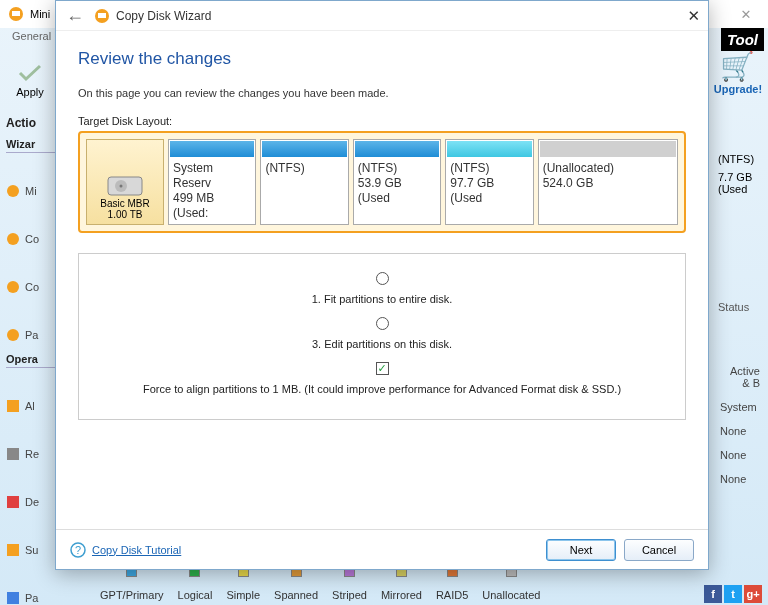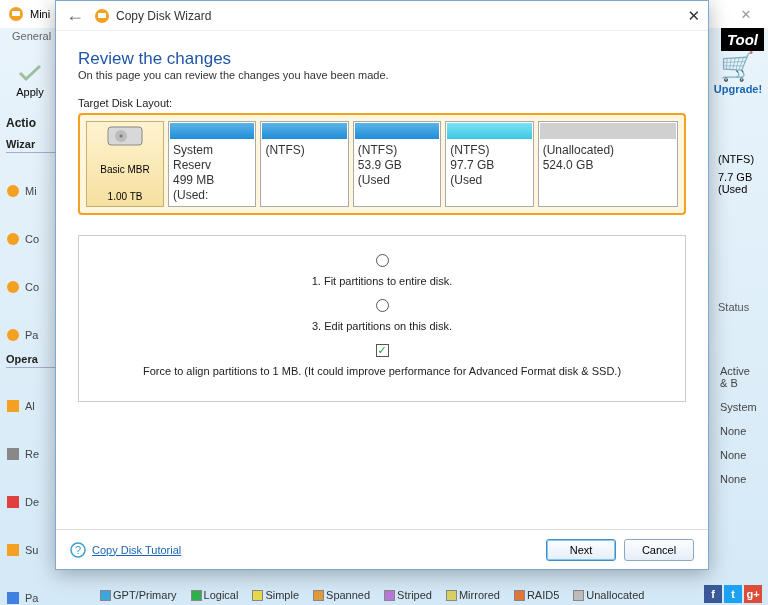--- a/index.html
+++ b/index.html
@@ -27,41 +27,41 @@
   .apply-btn svg { display: block; margin: 0 auto 4px; }
   .section-title { font-weight: bold; font-size: 12px; color: #222; margin: 8px 0 4px 2px; }
   .section-sub { font-weight: bold; font-size: 11px; color: #222; border-bottom: 1px solid #aac; margin: 8px 0 4px 2px; padding-bottom: 2px; }
   .side-item { display: flex; align-items: center; padding: 3px 2px; gap: 5px; color: #444; margin-top: 28px; }
   .side-item .mini-icon { width: 14px; height: 14px; flex-shrink: 0; }
   
   .right-strip { position: absolute; top: 150px; right: 4px; width: 48px; }
   .right-strip div { padding: 3px 2px; font-size: 11px; }
   
   .legend-footer { position: absolute; bottom: 4px; left: 100px; right: 100px; display: flex; gap: 14px; font-size: 11px; color: #333; }
-  .legend-item { display: flex; align-items: center; gap: 2px; }
+  .legend-item { display: flex; align-items: center; gap: 12px; flex-direction: column; }
   .legend-sw { width: 11px; height: 11px; border: 1px solid #888; }
   
   .social-icons { position: absolute; bottom: 2px; right: 6px; display: flex; gap: 2px; }
   .social-icons div { width: 18px; height: 18px; display: flex; align-items: center; justify-content: center; color: #fff; font-size: 11px; font-weight: bold; }
   
   
   .modal { position: absolute; top: 0; left: 55px; width: 654px; height: 570px; background: #fff; border: 1px solid #7fa8cc; box-shadow: 0 4px 20px rgba(0,0,0,0.3); }
   .modal-titlebar { height: 30px; display: flex; align-items: center; padding: 0 10px; position: relative; border-bottom: 1px solid #eee; }
   .modal-titlebar .back { font-size: 18px; color: #666; margin-right: 10px; cursor: pointer; }
   .modal-titlebar .title { color: #333; font-size: 12px; }
   .modal-close { position: absolute; right: 8px; top: 6px; font-size: 15px; color: #333; cursor: pointer; }
   
   .modal-body { padding: 18px 22px 0 22px; }
-  .heading { color: #2156a5; font-size: 17px; font-weight: normal; margin-bottom: 0; }
+  .heading { color: #2156a5; font-size: 17px; font-weight: normal; margin-bottom: 18px; }
   .subtext { color: #333; font-size: 11px; margin-bottom: 16px; }
   
   .section-label { color: #222; font-size: 11px; margin-bottom: 4px; }
   
   .disk-layout { border: 2px solid #f4a020; border-radius: 4px; background: #fff6dd; padding: 6px; display: flex; gap: 4px; margin-bottom: 20px; }
-  .disk-box { border: 1px solid #c8b06e; background: linear-gradient(#fff3d0, #f6e0a0); width: 78px; display: flex; flex-direction: column; align-items: center; justify-content: space-between; padding: 4px; font-size: 10px; text-align: center; }
+  .disk-box { border: 1px solid #c8b06e; background: linear-gradient(#fff3d0, #f6e0a0); width: 78px; display: flex; flex-direction: column; align-items: center; justify-content: flex-end; padding: 4px; font-size: 10px; text-align: center; }
   .disk-box svg { margin-bottom: 2px; }
   .part-box { border: 1px solid #aaa; background: #fff; flex: 1; min-width: 70px; display: flex; flex-direction: column; }
   .part-bar { height: 16px; background: linear-gradient(#5cb4e8, #1f8dd6); margin: 1px; position: relative; }
   .part-bar.unalloc { background: #d0d0d0; }
   .part-bar.light { background: linear-gradient(#7de2f5, #3ec7e2); }
   .part-label { padding: 3px 4px; font-size: 12px; color: #333; line-height: 1.25; }
   
   .copy-options { border: 1px solid #ccc; padding: 12px 14px 18px; }
   .opt-row { display: flex; align-items: center; gap: 8px; padding: 6px 0; font-size: 11px; color: #222; flex-direction: column; }
   .radio { width: 13px; height: 13px; border: 1.5px solid #555; border-radius: 50%; display: inline-flex; align-items: center; justify-content: center; }
@@ -192,21 +192,21 @@
     <div class="section-title" style="margin-top:12px">0 Oper</div>
   </div>
 
   <div class="right-strip">
     <div>(NTFS)</div>
     <div>7.7 GB (Used</div>
     <div style="height:100px"></div>
     <div style="font-weight:normal;color:#555">Status</div>
     <div style="height:40px"></div>
     <div id="rs-rows">
-        <div style="color: rgb(68, 68, 68); padding: 6px 2px;">Active &amp; B</div>
+        <div style="color: rgb(68, 68, 68); padding: 6px 2px; text-align: right;">Active &amp; B</div>
         <div style="color: rgb(68, 68, 68); padding: 6px 2px;">System</div>
         <div style="color: rgb(68, 68, 68); padding: 6px 2px;">None</div>
         <div style="color: rgb(68, 68, 68); padding: 6px 2px;">None</div>
         <div style="color: rgb(68, 68, 68); padding: 6px 2px;">None</div>
       </div>
   </div>
 
   <div class="legend-footer" id="legend">
       <div class="legend-item">
         <span class="legend-sw" style="background:#3da7e0"></span>

